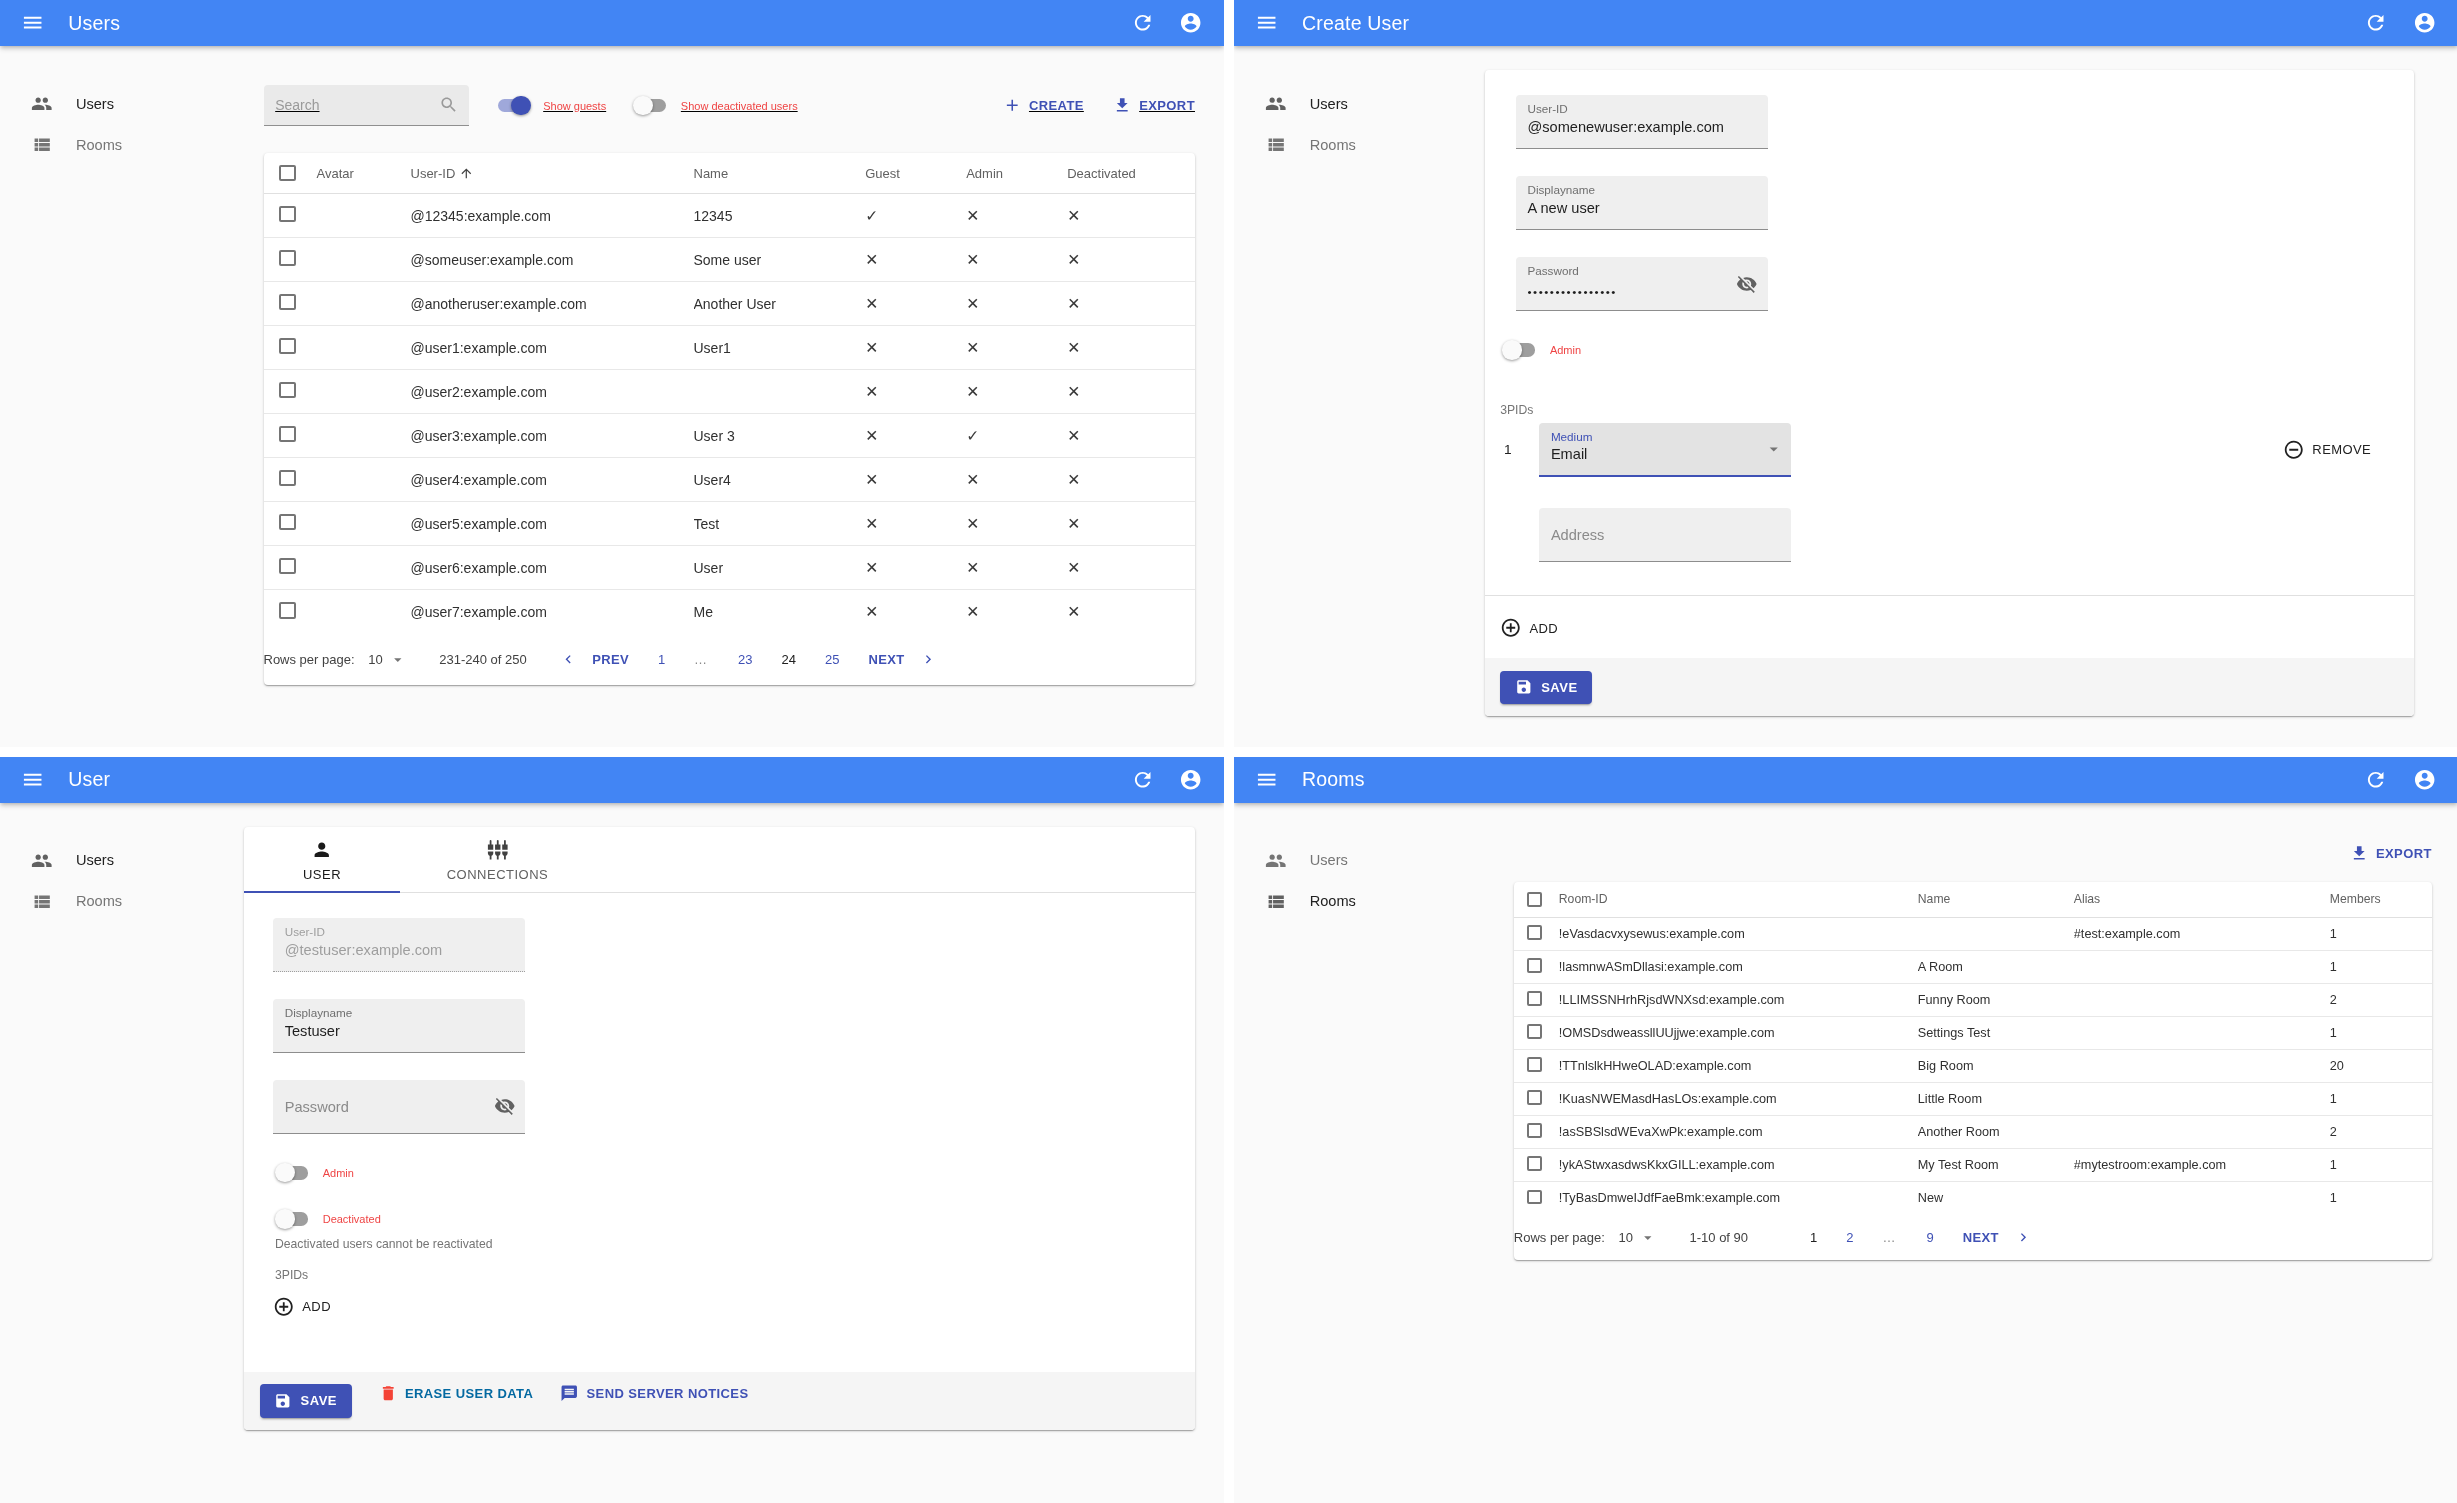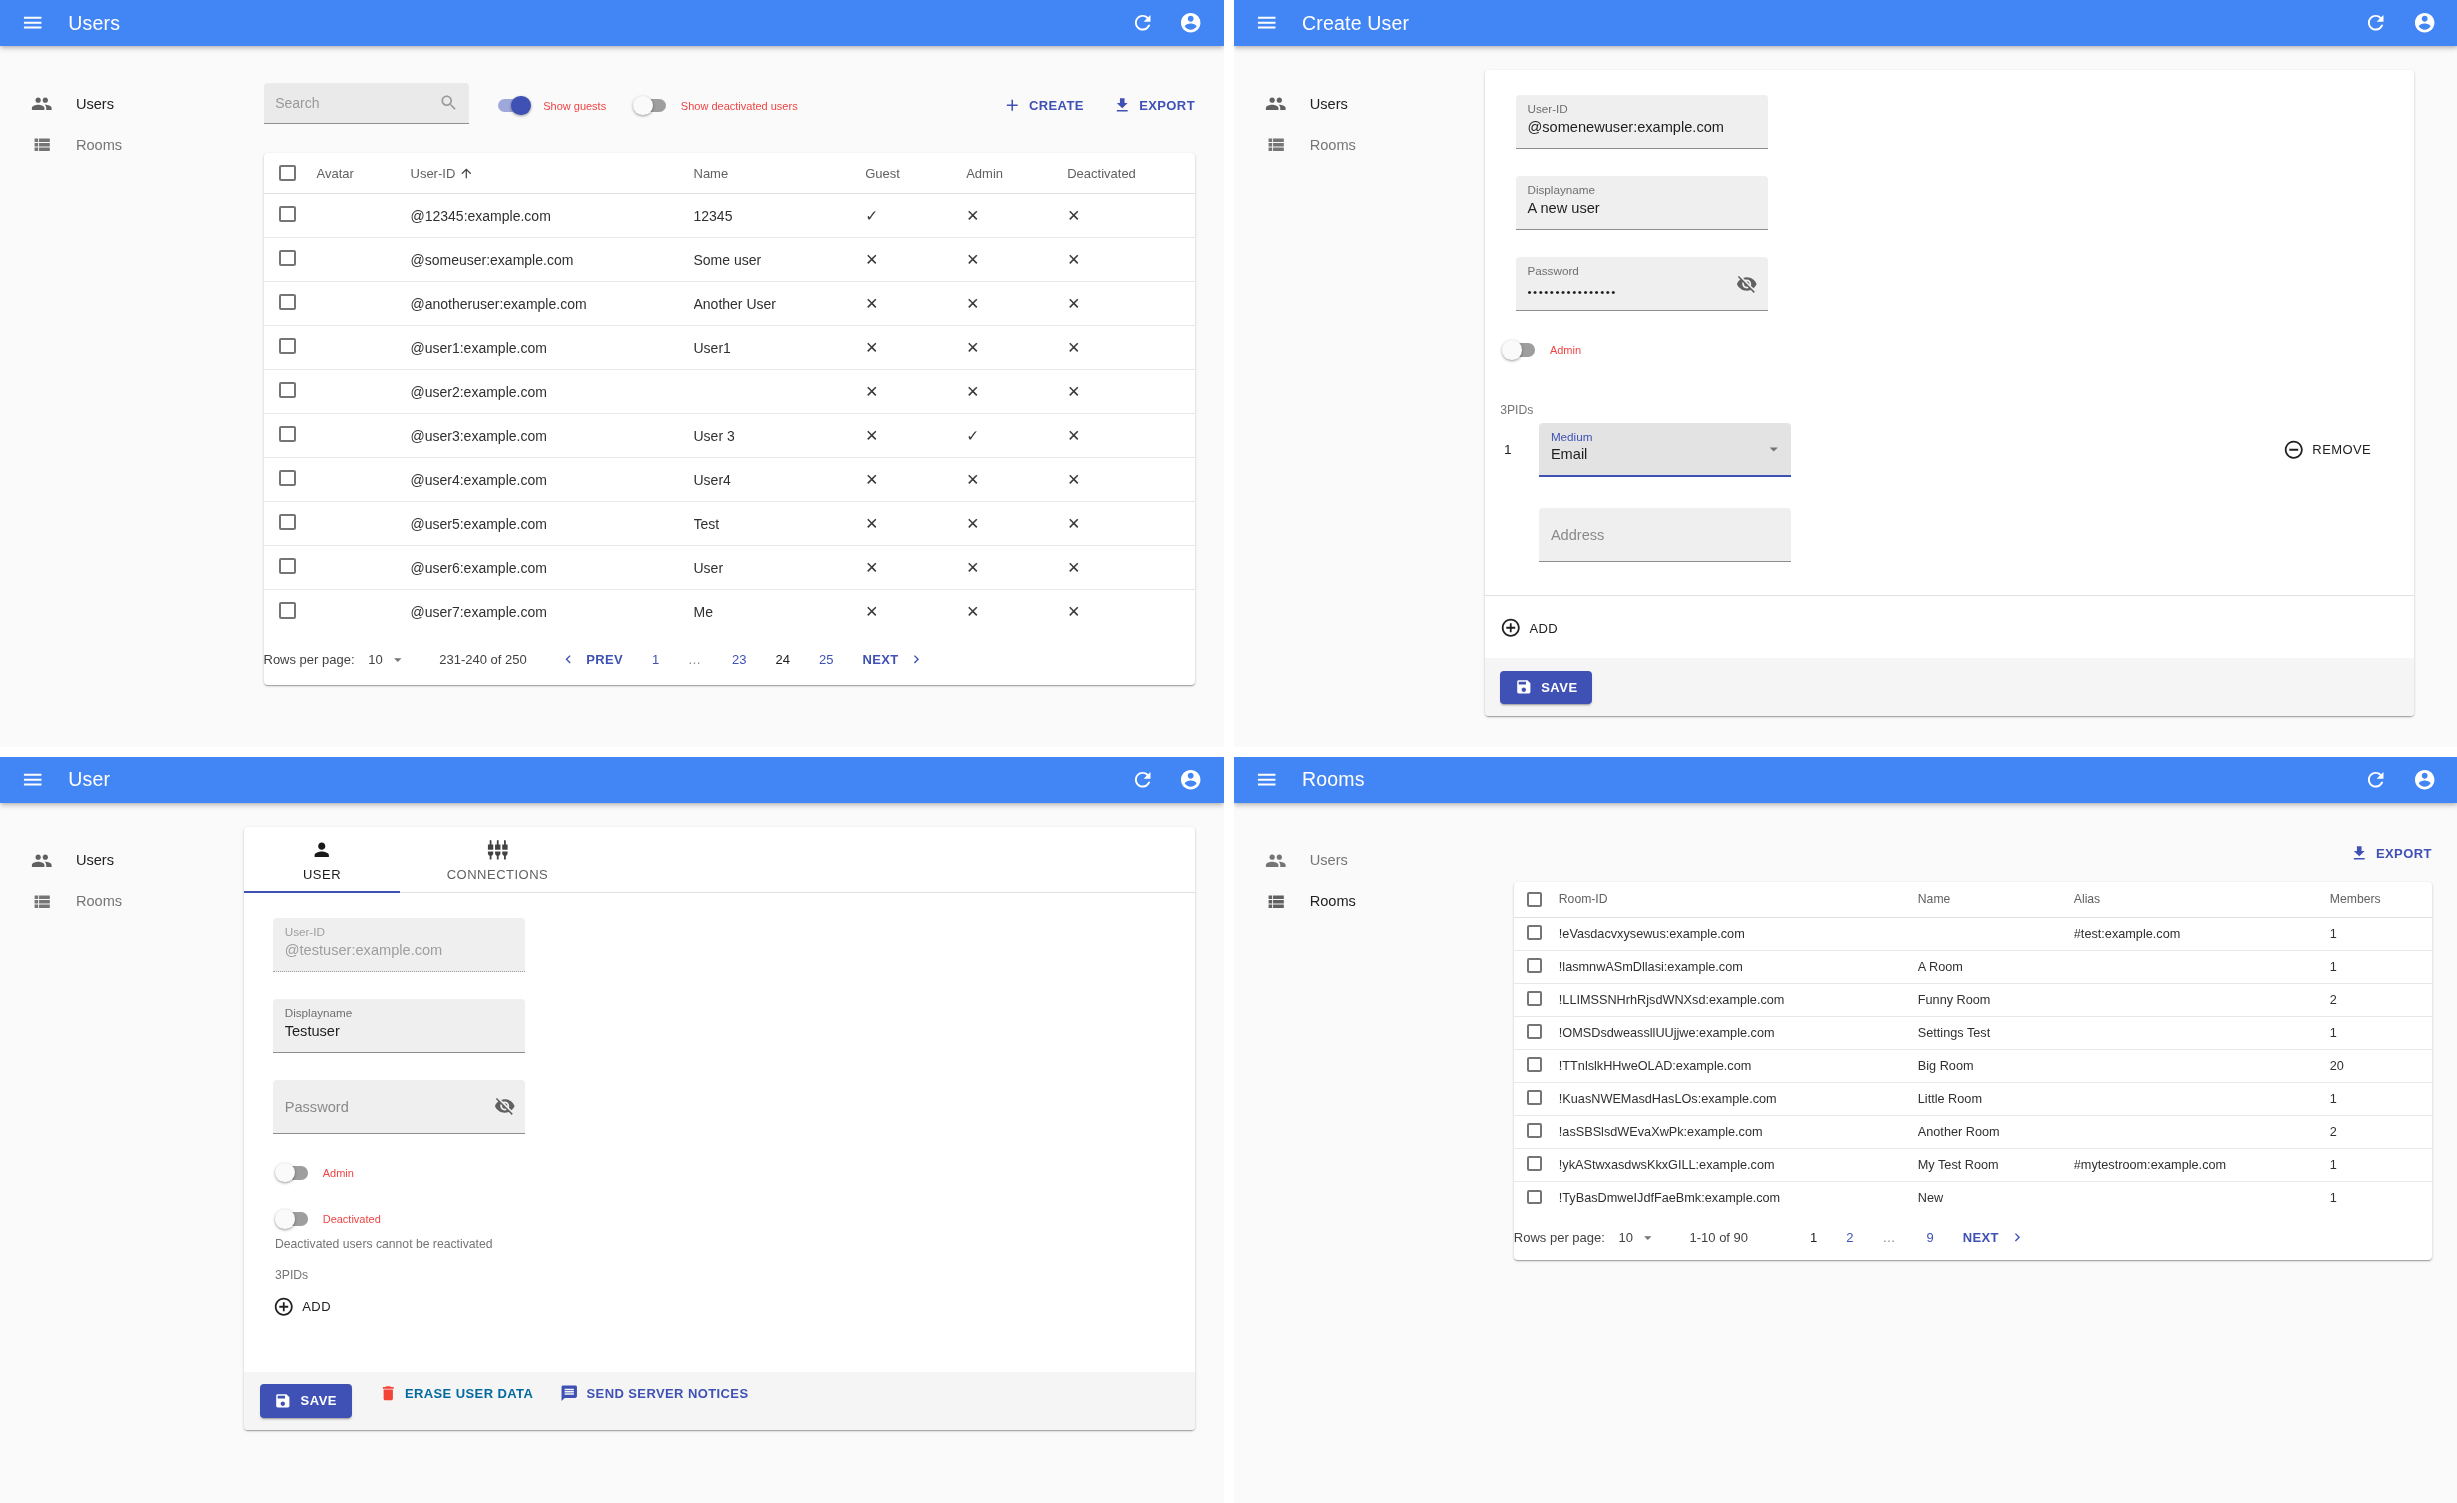--- a/index.html
+++ b/index.html
@@ -27,21 +27,21 @@
   .snav .slabel { font-size: 14.6px; color: #757575; }
   .snav.active .slabel { color: #212121; }
   .snav.active svg { fill: #616161; }
   .main { flex: 1; position: relative; }
 
   
   .card { background: #fff; border-radius: 3.9px;
           box-shadow: 0 1px 2.9px rgba(0,0,0,.2), 0 1px 1px rgba(0,0,0,.14), 0 2px 1px -1px rgba(0,0,0,.12); }
 
   
-  .ltoolbar { display: flex; margin: 37px 29px 0 19.5px; height: 45px; }
+  .ltoolbar { display: flex; align-items: center; margin: 37px 29px 0 19.5px; height: 45px; text-decoration: underline; }
   .searchbox { width: 205px; height: 41px; background: #eaeaea; border-radius: 3.9px 3.9px 0 0;
                border-bottom: 1px solid #8f8f8f; display: flex; align-items: center; padding: 0 9.8px 0 11.7px; }
   .searchbox input { flex: 1; border: none; outline: none; background: transparent; font-size: 14px;
                      color: #212121; font-family: inherit; min-width: 0; }
   .searchbox input::placeholder { color: #9a9a9a; }
   .searchbox svg { width: 19.5px; height: 19.5px; fill: #9a9a9a; flex-shrink: 0; }
 
   .switchgrp { display: flex; align-items: center; margin-left: 27px; gap: 12.7px; cursor: pointer; }
   .swlabel { font-size: 11px; color: #ef4444; }
   .switch { width: 35px; height: 19.5px; position: relative; flex-shrink: 0; }
@@ -78,21 +78,21 @@
   .rooms-tcard .tc { font-size: 12.7px; }
   .rooms-tcard .cbx { width: 14.6px; height: 14.6px; }
   .rooms-tcard .cbxc { padding-left: 13.7px; }
 
   
   .pager { display: flex; align-items: center; height: 51px; padding-right: 15.6px;
            font-size: 13px; color: #424242; }
   .pager .rpp { display: flex; align-items: center; gap: 5.9px; margin-right: 33px; }
   .pager .rpp .caret { width: 17.6px; height: 17.6px; fill: #757575; }
   .pager .range { margin-right: 33px; }
-  .pgbtn { display: flex; align-items: center; gap: 10px; color: #3f51b5; font-weight: 700; font-size: 13px;
+  .pgbtn { display: flex; align-items: center; gap: 16px; color: #3f51b5; font-weight: 700; font-size: 13px;
            letter-spacing: 0.3px; cursor: pointer; }
   .pgbtn svg { width: 16.6px; height: 16.6px; fill: #3f51b5; }
   .pages { display: flex; align-items: center; gap: 29px; margin: 0 29px; }
   .page { font-size: 13px; cursor: pointer; }
   .page.link { color: #3f51b5; }
   .page.current { color: #212121; cursor: default; }
   .page.gap { color: #8a8a8a; cursor: default; letter-spacing: 2px; }
   .rooms-pager { height: 45px; }
 
   

